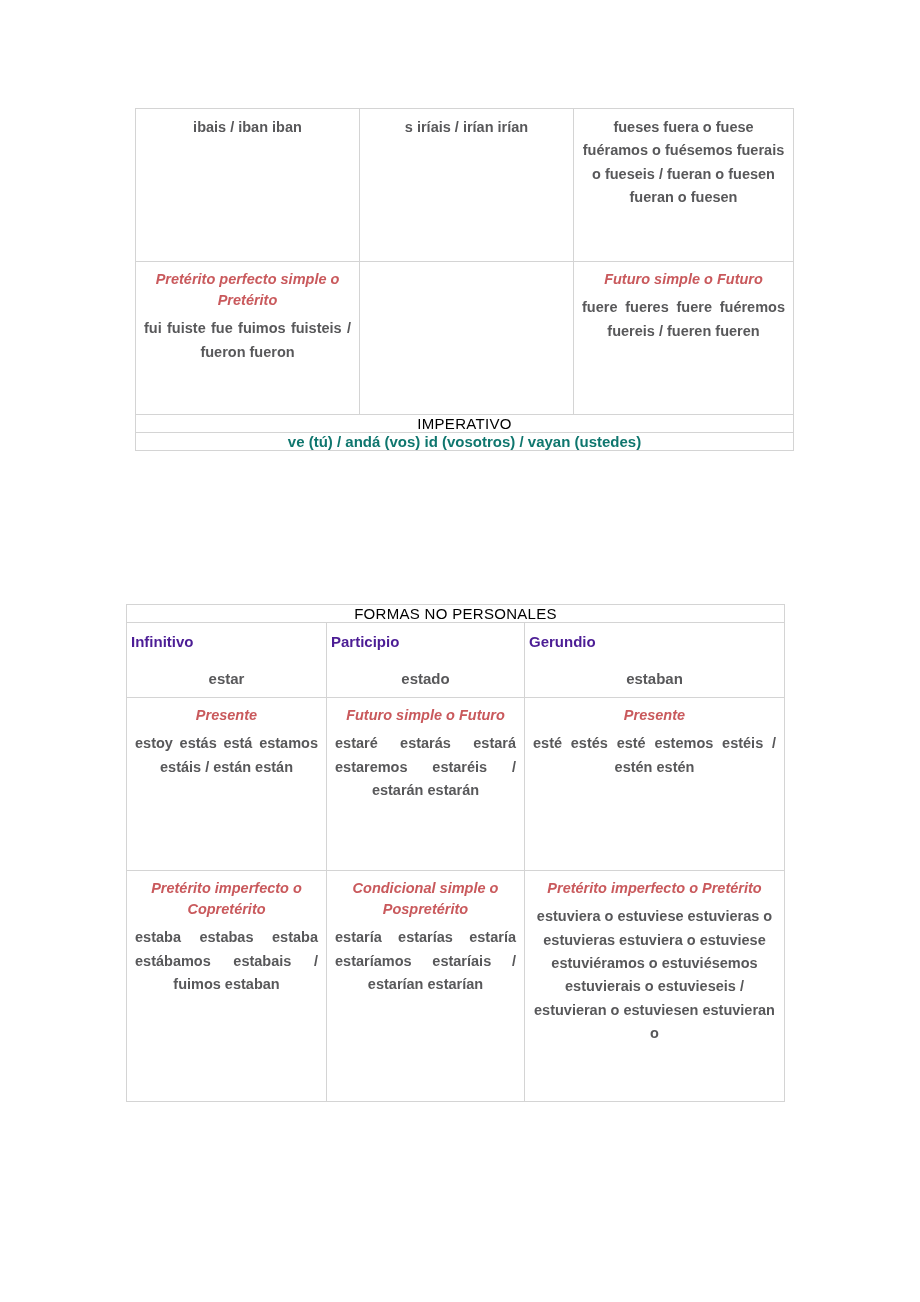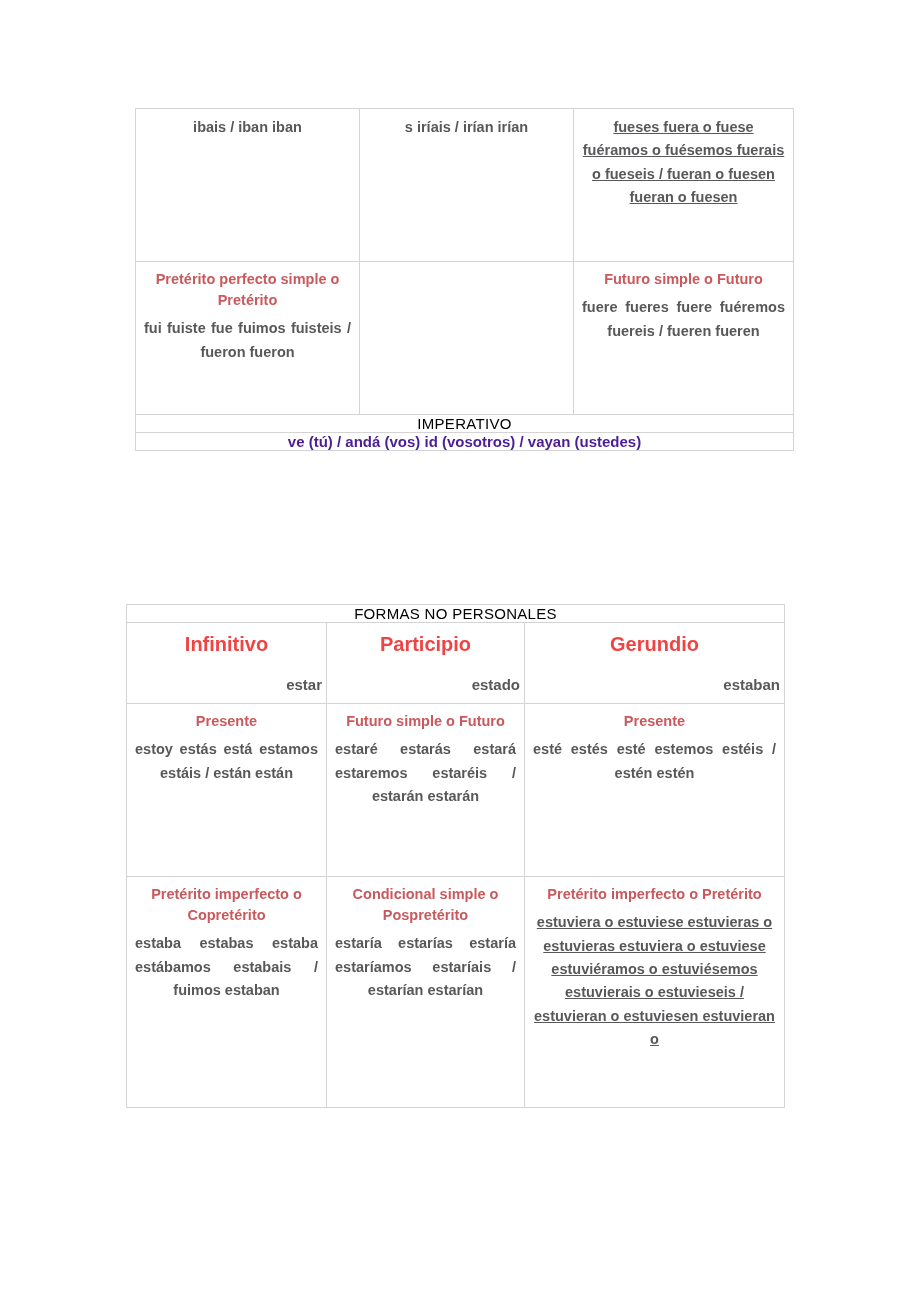--- a/index.html
+++ b/index.html
@@ -44,70 +44,69 @@
     height: 100%;
   }
 
   .tense-title {
     color: #c9595c;
     font-weight: bold;
     font-size: 14.5px;
     line-height: 1.45;
     text-align: center;
     margin: 0 0 6px 0;
+    font-style: italic;
   }
 
   .forms {
     color: #58585a;
     font-weight: bold;
     font-size: 14.5px;
     line-height: 1.62;
     text-align: justify;
     text-align-last: center;
     margin: 0;
     hyphens: none;
     word-break: break-word;
   }
   .forms.center {
     text-align: center;
     text-align-last: center;
-    text-decoration: underline;
   }
 
   .band {
     background: #4789ab;
     color: #000000;
     font-weight: normal;
     font-size: 15px;
     letter-spacing: 0.3px;
     text-align: center;
     padding: 6px 4px 7px 4px;
     border: 1px solid #4789ab;
   }
 
   .plain-row {
+    color: #0f766e;
+    font-weight: bold;
+    font-size: 15px;
+    text-align: center;
+    padding: 9px 6px 10px 6px;
+  }
+
+  .nonpers-head {
     color: #4c1d95;
     font-weight: bold;
     font-size: 15px;
-    text-align: center;
-    padding: 9px 6px 10px 6px;
-  }
-
-  .nonpers-head {
-    color: #ef4444;
-    font-weight: bold;
-    font-size: 20px;
-    text-align: center;
     padding: 10px 4px 0 4px;
   }
   .nonpers-val {
     color: #58585a;
     font-weight: bold;
     font-size: 15px;
-    text-align: right;
+    text-align: center;
     padding: 20px 4px 10px 4px;
   }
 </style>
 </head>
 <body>
 
 <div class="page">
 
   <table class="vtable" style="left:135px; top:108px; width:658px;">
     <colgroup>

